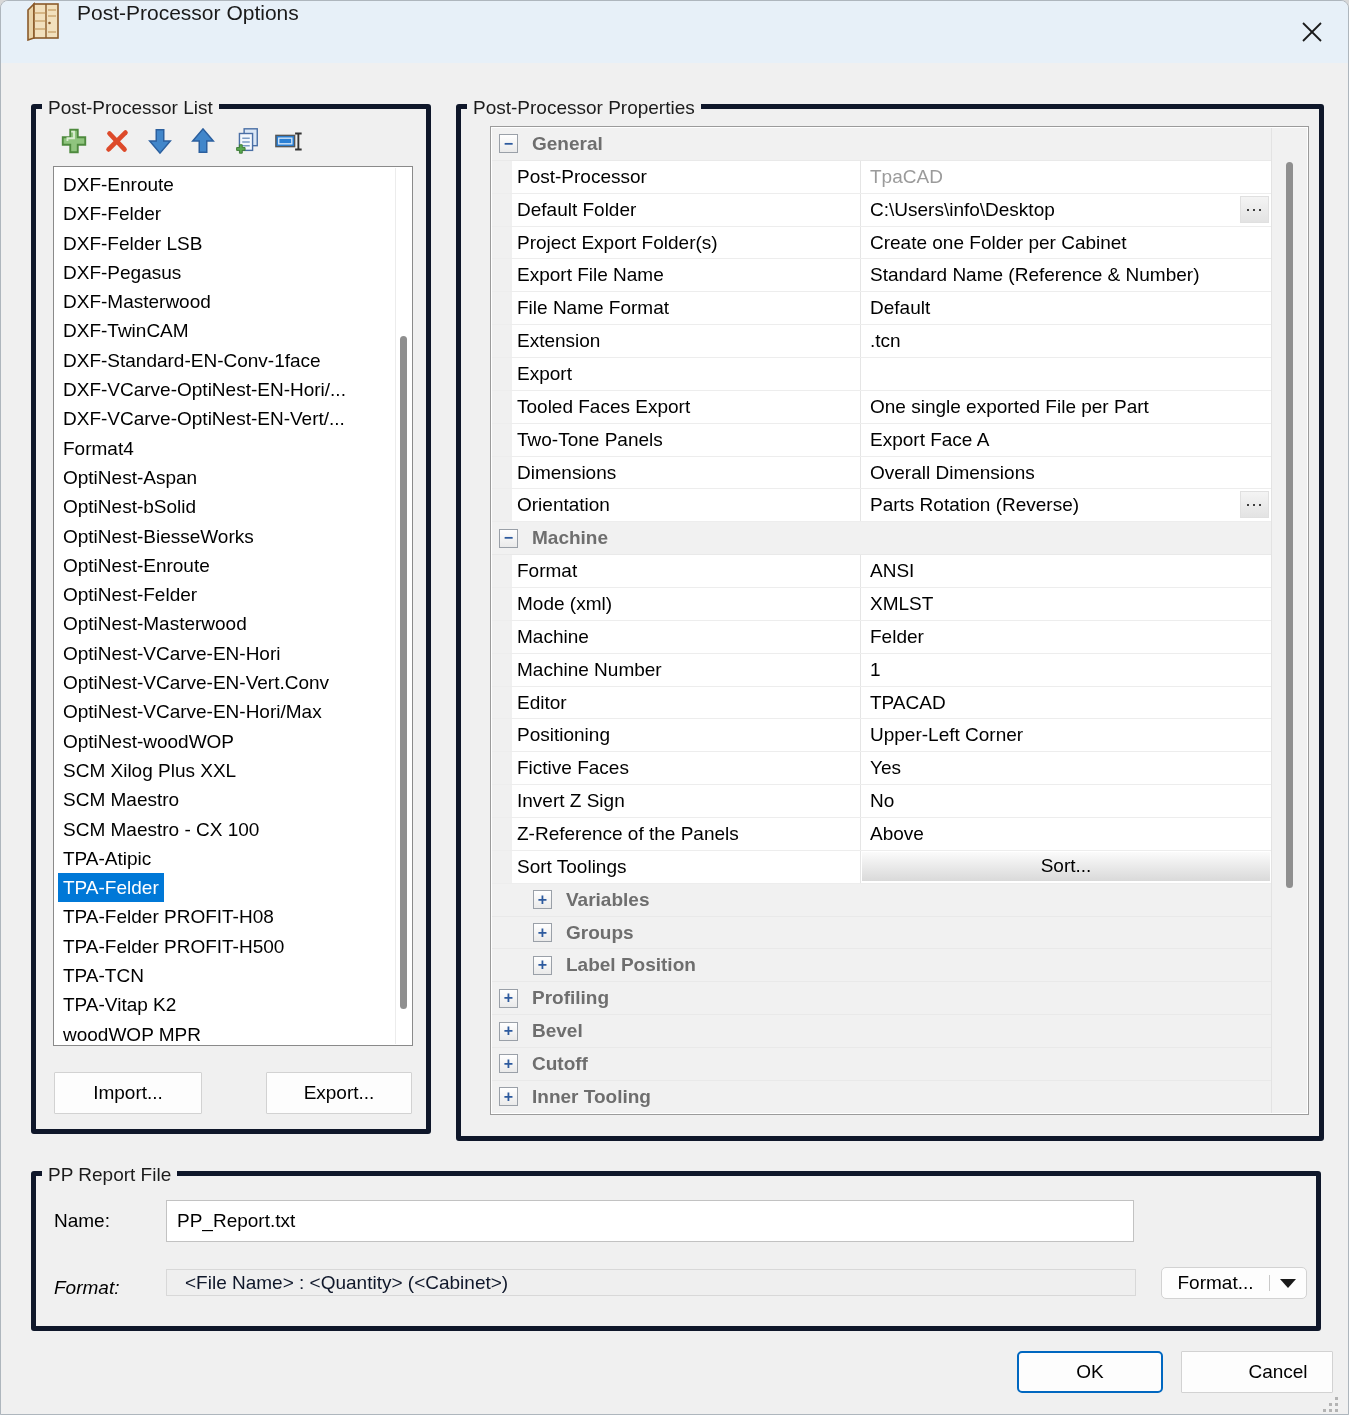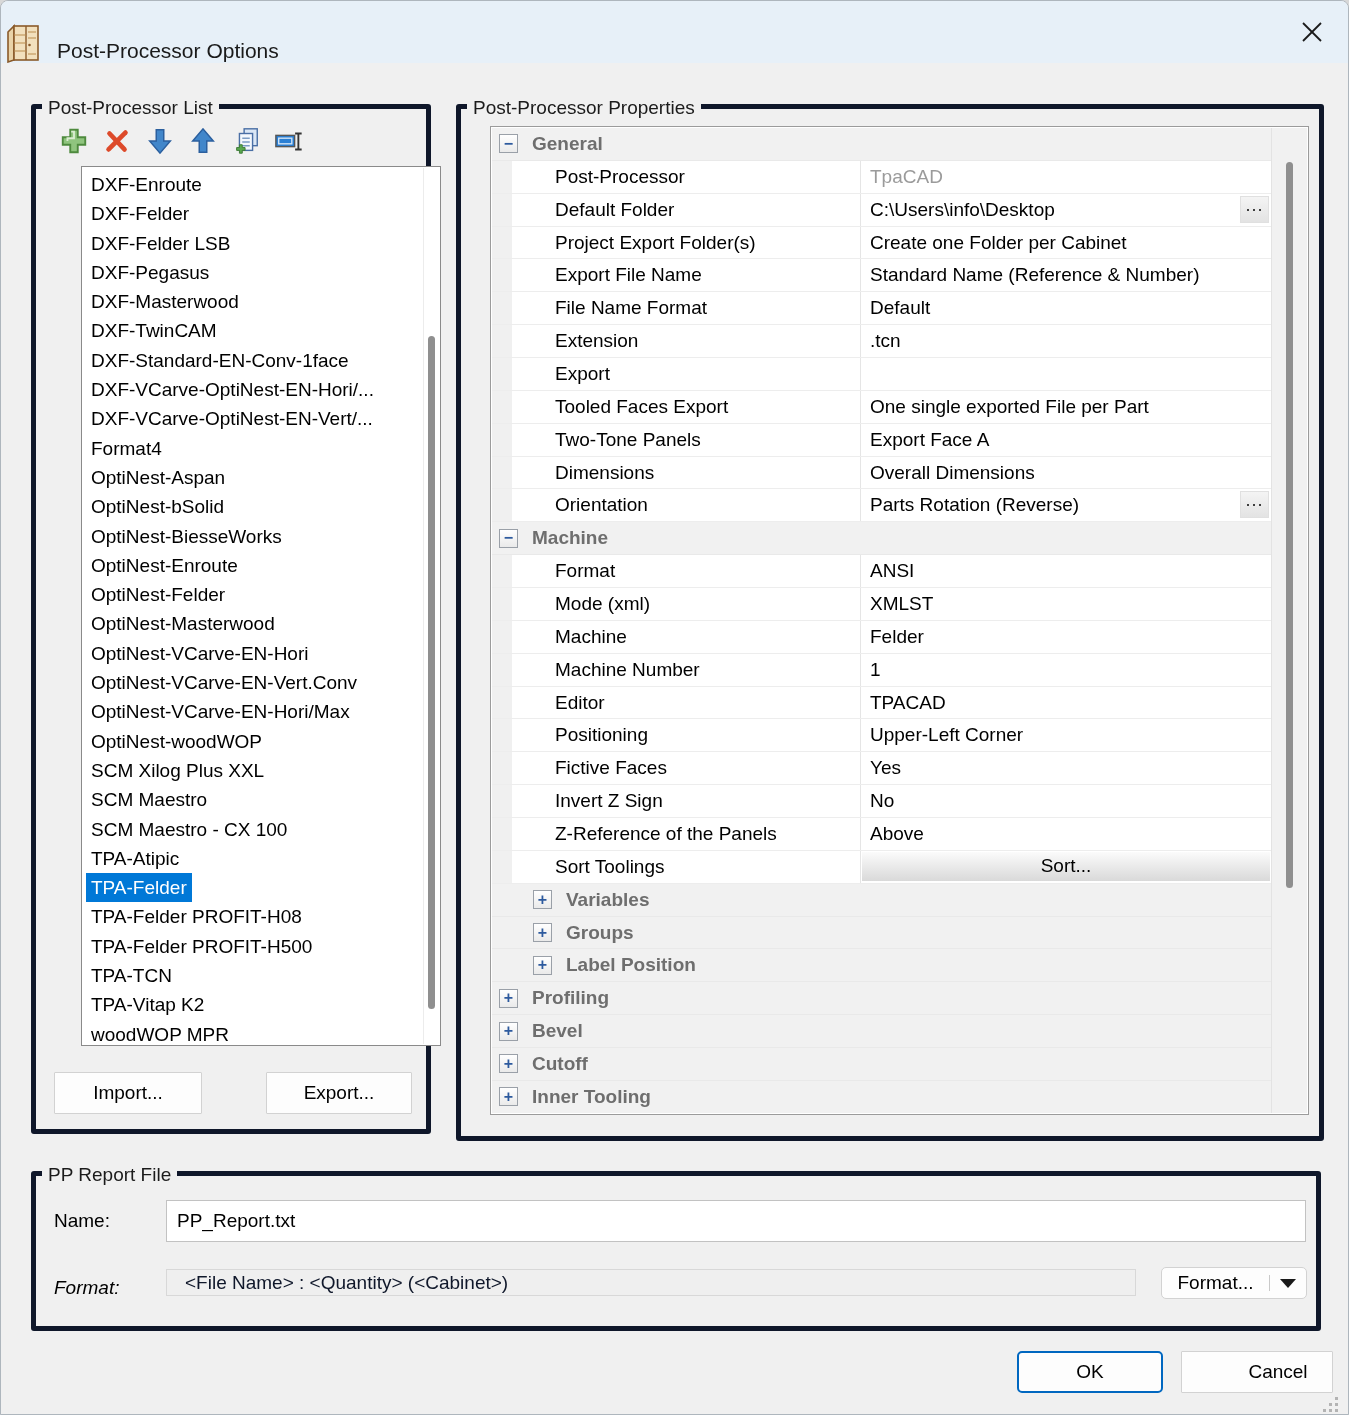--- a/index.html
+++ b/index.html
@@ -4,62 +4,62 @@
 <style>
   html,body { margin:0; padding:0; background:#d8d8d8; }
   body { width:1349px; height:1415px; font-family:"Liberation Sans",sans-serif; }
   * { box-sizing:border-box; }
 
   .dialog { position:absolute; left:0; top:0; width:1349px; height:1415px;
             background:#f0f0f0; border:1px solid #aeb6bd; border-radius:8px 8px 0 0; overflow:hidden; }
 
   
   .titlebar { position:absolute; left:0; top:0; right:0; height:62px; background:#e7f0f8;
-              display:flex; align-items:flex-end; padding-left:4px; }
+              display:flex; align-items:flex-start; padding-left:24px; }
   .app-icon { width:36px; height:40px; margin-right:16px; display:flex; align-items:center; }
   .win-title { font-size:21px; color:#1a1a1a; }
   .close-btn { position:absolute; right:24px; top:19px; width:24px; height:24px; cursor:pointer; }
 
   
   .group { position:absolute; border:5px solid #0f172a; border-radius:3px; }
   .group-label { position:absolute; top:-12px; left:6px; background:#f0f0f0; padding:0 6px;
                  font-size:19px; color:#1b1b1b; white-space:nowrap; }
 
   .list-group  { left:30px;  top:103px;  width:400px;  height:1030px; }
   .props-group { left:455px; top:103px;  width:868px;  height:1037px; }
   .report-group{ left:30px;  top:1170px; width:1290px; height:160px; }
 
   
   .toolbar { position:absolute; left:22px; top:16px; display:flex; gap:11px; }
   .tool-btn { width:32px; height:34px; display:flex; align-items:center; justify-content:center;
               background:transparent; border:none; padding:0; cursor:pointer; }
 
   
   .listbox { position:absolute; left:17px; top:57px; width:360px; height:880px;
-             background:#fff; border:1px solid #8a8a8a;margin-left:28px; }
+             background:#fff; border:1px solid #8a8a8a; }
   .list-items { position:absolute; left:1px; top:1px; bottom:1px; right:17px; overflow:hidden; padding-top:2px; }
   .list-item { height:29.3px; line-height:29.3px; font-size:19px; padding-left:3px; white-space:nowrap; color:#000; }
   .list-item span { display:inline-block; padding:0 5px; }
   .list-item.selected span { background:#0078d7; color:#fff; }
   .list-scroll { position:absolute; top:1px; right:1px; bottom:1px; width:16px; background:#fff; border-left:1px solid #ececec; }
   .list-scroll .thumb { position:absolute; left:4px; width:7px; top:168px; height:673px; background:#8f8f8f; border-radius:4px; }
 
   .push-btn { position:absolute; background:#fdfdfd; border:1px solid #d2d2d2; border-radius:1px;
               font-size:19px; color:#000; font-family:inherit; cursor:pointer; }
   .import-btn { left:18px;  top:963px; width:148px; height:42px; }
   .export-btn { left:230px; top:963px; width:146px; height:42px; }
 
   
   .propgrid { position:absolute; left:29px; top:17px; width:819px; height:989px;
               background:#fff; border:1px solid #9b9b9b; }
   .prop-rows { position:absolute; left:1px; top:1px; bottom:1px; right:37px; overflow:hidden; }
   .prow { position:relative; display:flex; align-items:center; height:32.87px; }
   .prow.item { background:#fff; border-bottom:1px solid #ededed; }
   .prow.item::before { content:''; position:absolute; left:0; top:0; bottom:0; width:20px; background:#f0f0f0; }
-  .pname { width:369px; padding-left:63px; font-size:19px; white-space:nowrap; overflow:hidden;
+  .pname { width:369px; padding-left:25px; font-size:19px; white-space:nowrap; overflow:hidden;
            border-right:1px solid #e5e5e5; align-self:stretch; display:flex; align-items:center; position:relative; }
   .pvalue { flex:1; padding-left:9px; font-size:19px; white-space:nowrap; position:relative;
             align-self:stretch; display:flex; align-items:center; }
   .pvalue.muted { color:#9b9b9b; }
   .ellipsis-btn { position:absolute; right:2px; top:2px; width:29px; height:27px;
                   background:linear-gradient(#f4f4f4,#e3e3e3); border:1px solid #e0e0e0;
                   color:#222; font-size:18px; letter-spacing:1px; text-align:center; line-height:16px; cursor:pointer; }
   .sort-btn { position:absolute; left:1px; right:1px; top:1px; bottom:2px;
               background:linear-gradient(#fbfbfb,#d9d9d9); display:flex; align-items:center; justify-content:center;
               font-size:19px; color:#000; cursor:pointer; }
@@ -69,21 +69,21 @@
                 display:flex; align-items:center; justify-content:center; cursor:pointer; line-height:1; }
   .prow.cat.sub .expand-box { margin-left:41px; }
   .cat-label { margin-left:14px; font-size:19px; font-weight:bold; color:#6e6e6e; white-space:nowrap; }
   .grid-scroll { position:absolute; top:1px; right:1px; bottom:1px; width:36px; background:#f1f1f1; border-left:1px solid #e3e3e3; }
   .grid-scroll .thumb { position:absolute; left:14px; width:7px; top:34px; height:726px; background:#8f8f8f; border-radius:4px; }
 
   
   .fld-label { position:absolute; font-size:19px; color:#000; }
   .name-label { left:18px; top:34px; }
   .format-label { left:18px; top:101px;font-style:italic; }
-  .name-input { position:absolute; left:130px; top:24px; width:1140px; height:42px; background:#fff;
+  .name-input { position:absolute; left:130px; top:24px; width:968px; height:42px; background:#fff;
                 border:1px solid #c2c2c2; font-size:19px; font-family:inherit; padding:0 10px; color:#000; }
   .format-input { position:absolute; left:130px; top:93px; width:970px; height:27px; background:#efefef;
                   border:1px solid #d8d8d8; font-size:19px; font-family:inherit; padding:0 18px; color:#0f172a; }
   .format-btn { position:absolute; left:1125px; top:91px; width:146px; height:32px;
                 background:#fdfdfd; border:1px solid #d2d2d2; border-radius:5px;
                 display:flex; align-items:stretch; cursor:pointer; }
   .fmt-text { flex:1; display:flex; align-items:center; justify-content:center; font-size:19px; }
   .fmt-sep { width:1px; background:#c9c9c9; margin:7px 0; }
   .fmt-arrow-zone { width:36px; display:flex; align-items:center; justify-content:center; }
   .fmt-arrow { width:0; height:0; border-left:8px solid transparent; border-right:8px solid transparent; border-top:9px solid #1a1a1a; }

